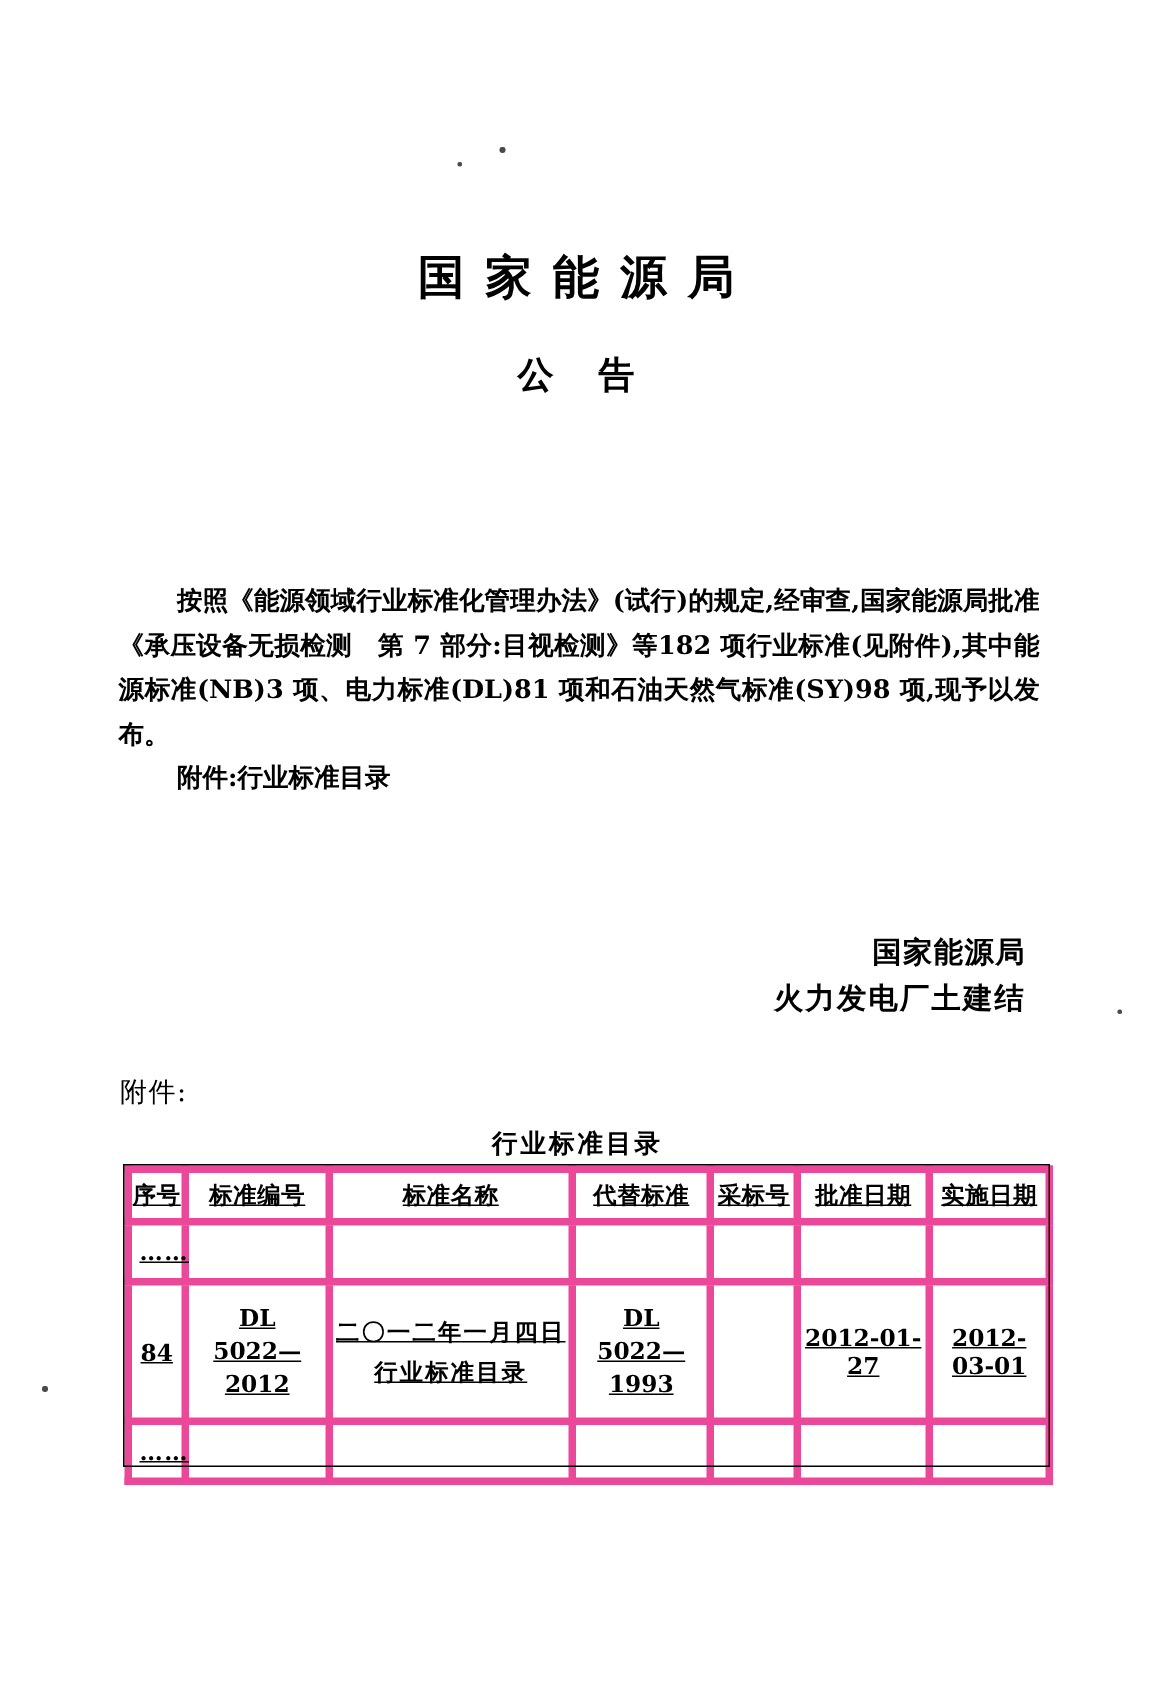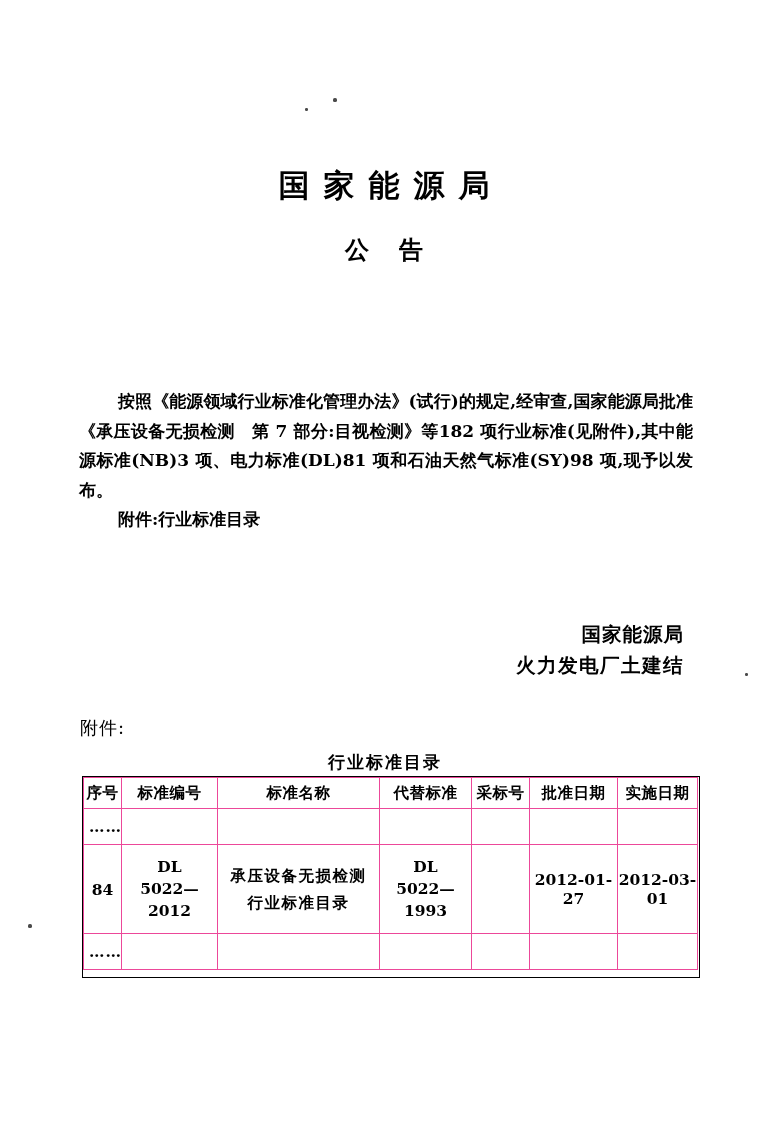--- a/index.html
+++ b/index.html
@@ -125,27 +125,28 @@
   .std-table {
     position: absolute;
     left: 83px;
     top: 777px;
     width: 614px;
     border-collapse: collapse;
     table-layout: fixed;
     font-family: "DejaVu Serif", "Liberation Serif", serif;
   }
   .std-table td, .std-table th {
-    border: 1px solid #ec4899;
+    border: 5px solid #ec4899;
     padding: 0;
     text-align: center;
     vertical-align: middle;
     font-weight: bold;
     font-size: 15.5px;
     color: #000;
+    text-decoration: underline;
   }
   .std-table th {
     height: 30px;
     font-size: 15.5px;
     letter-spacing: 0.5px;
   }
   .std-table .r-ellipsis td {
     height: 35px;
   }
   .std-table .r-data td {
@@ -245,21 +246,21 @@
         <td></td>
       </tr>
 
       <tr class="r-data">
         <td class="cell-num">84</td>
         <td class="cell-two-line">
           <span>DL</span>
           <span>5022—2012</span>
         </td>
         <td class="cell-name">
-          <span>承压设备无损检测</span>
+          <span>二〇一二年一月四日</span>
           <span>行业标准目录</span>
         </td>
         <td class="cell-two-line">
           <span>DL</span>
           <span>5022—1993</span>
         </td>
         <td></td>
         <td class="cell-date">2012-01-27</td>
         <td class="cell-date">2012-03-01</td>
       </tr>

